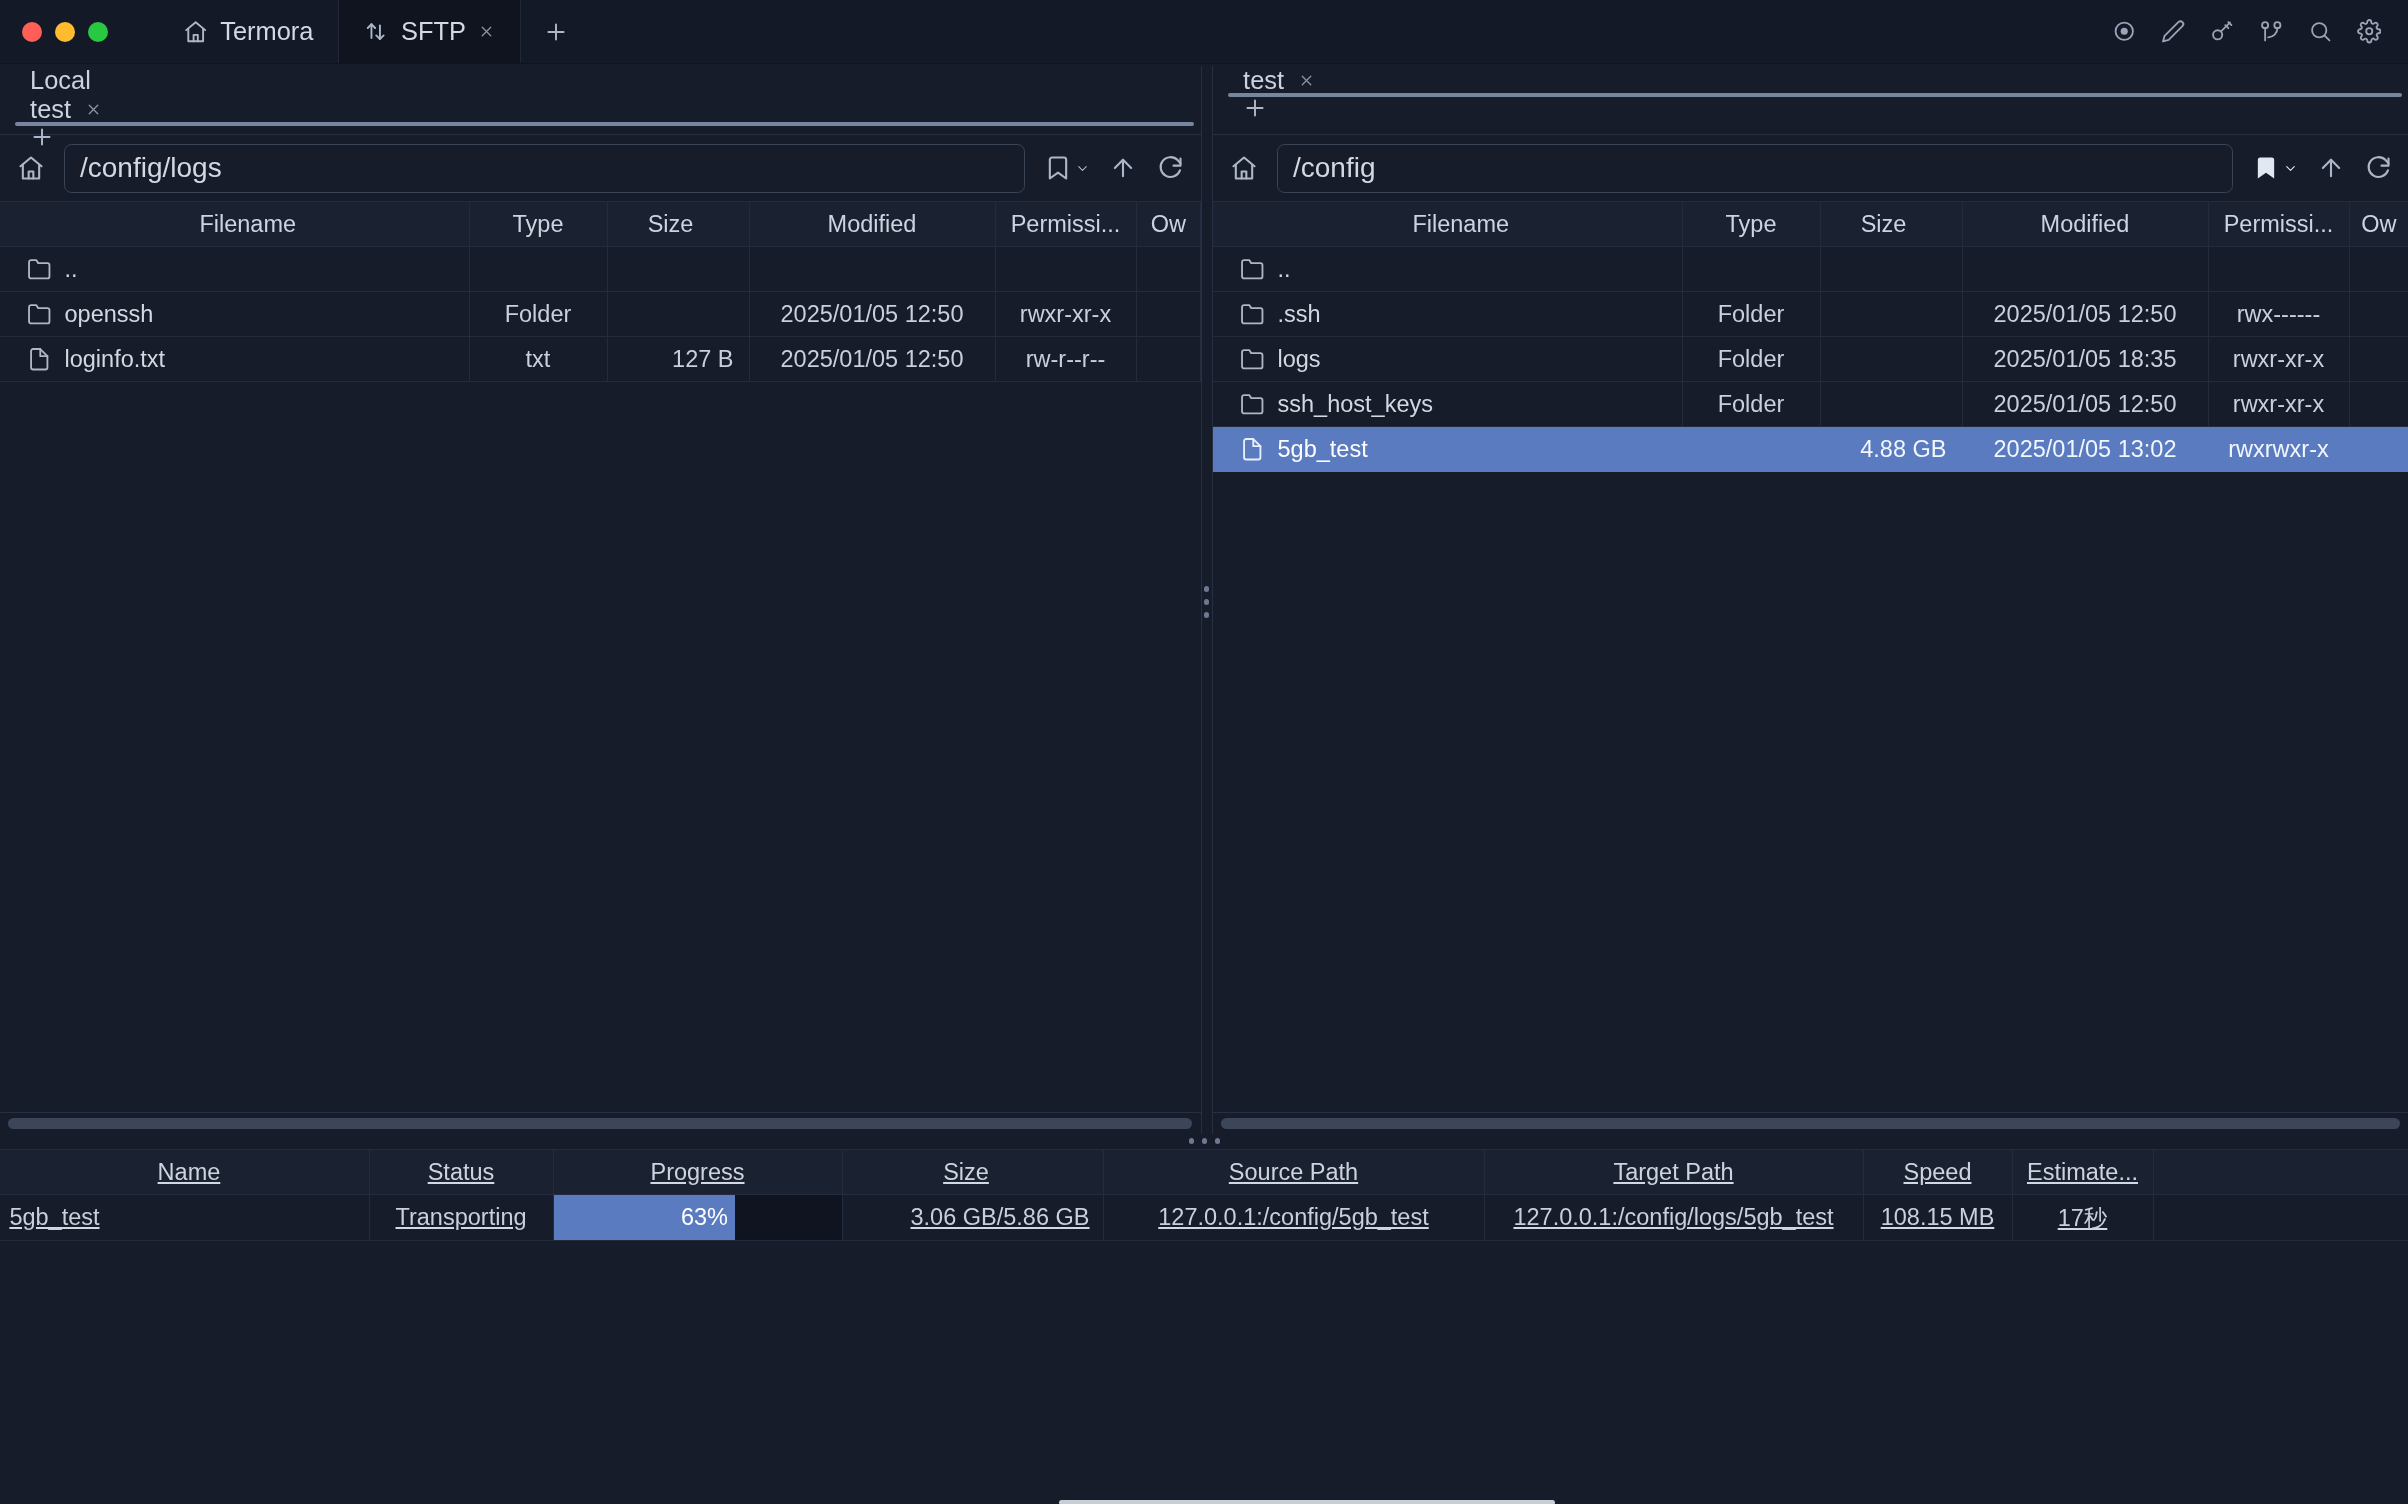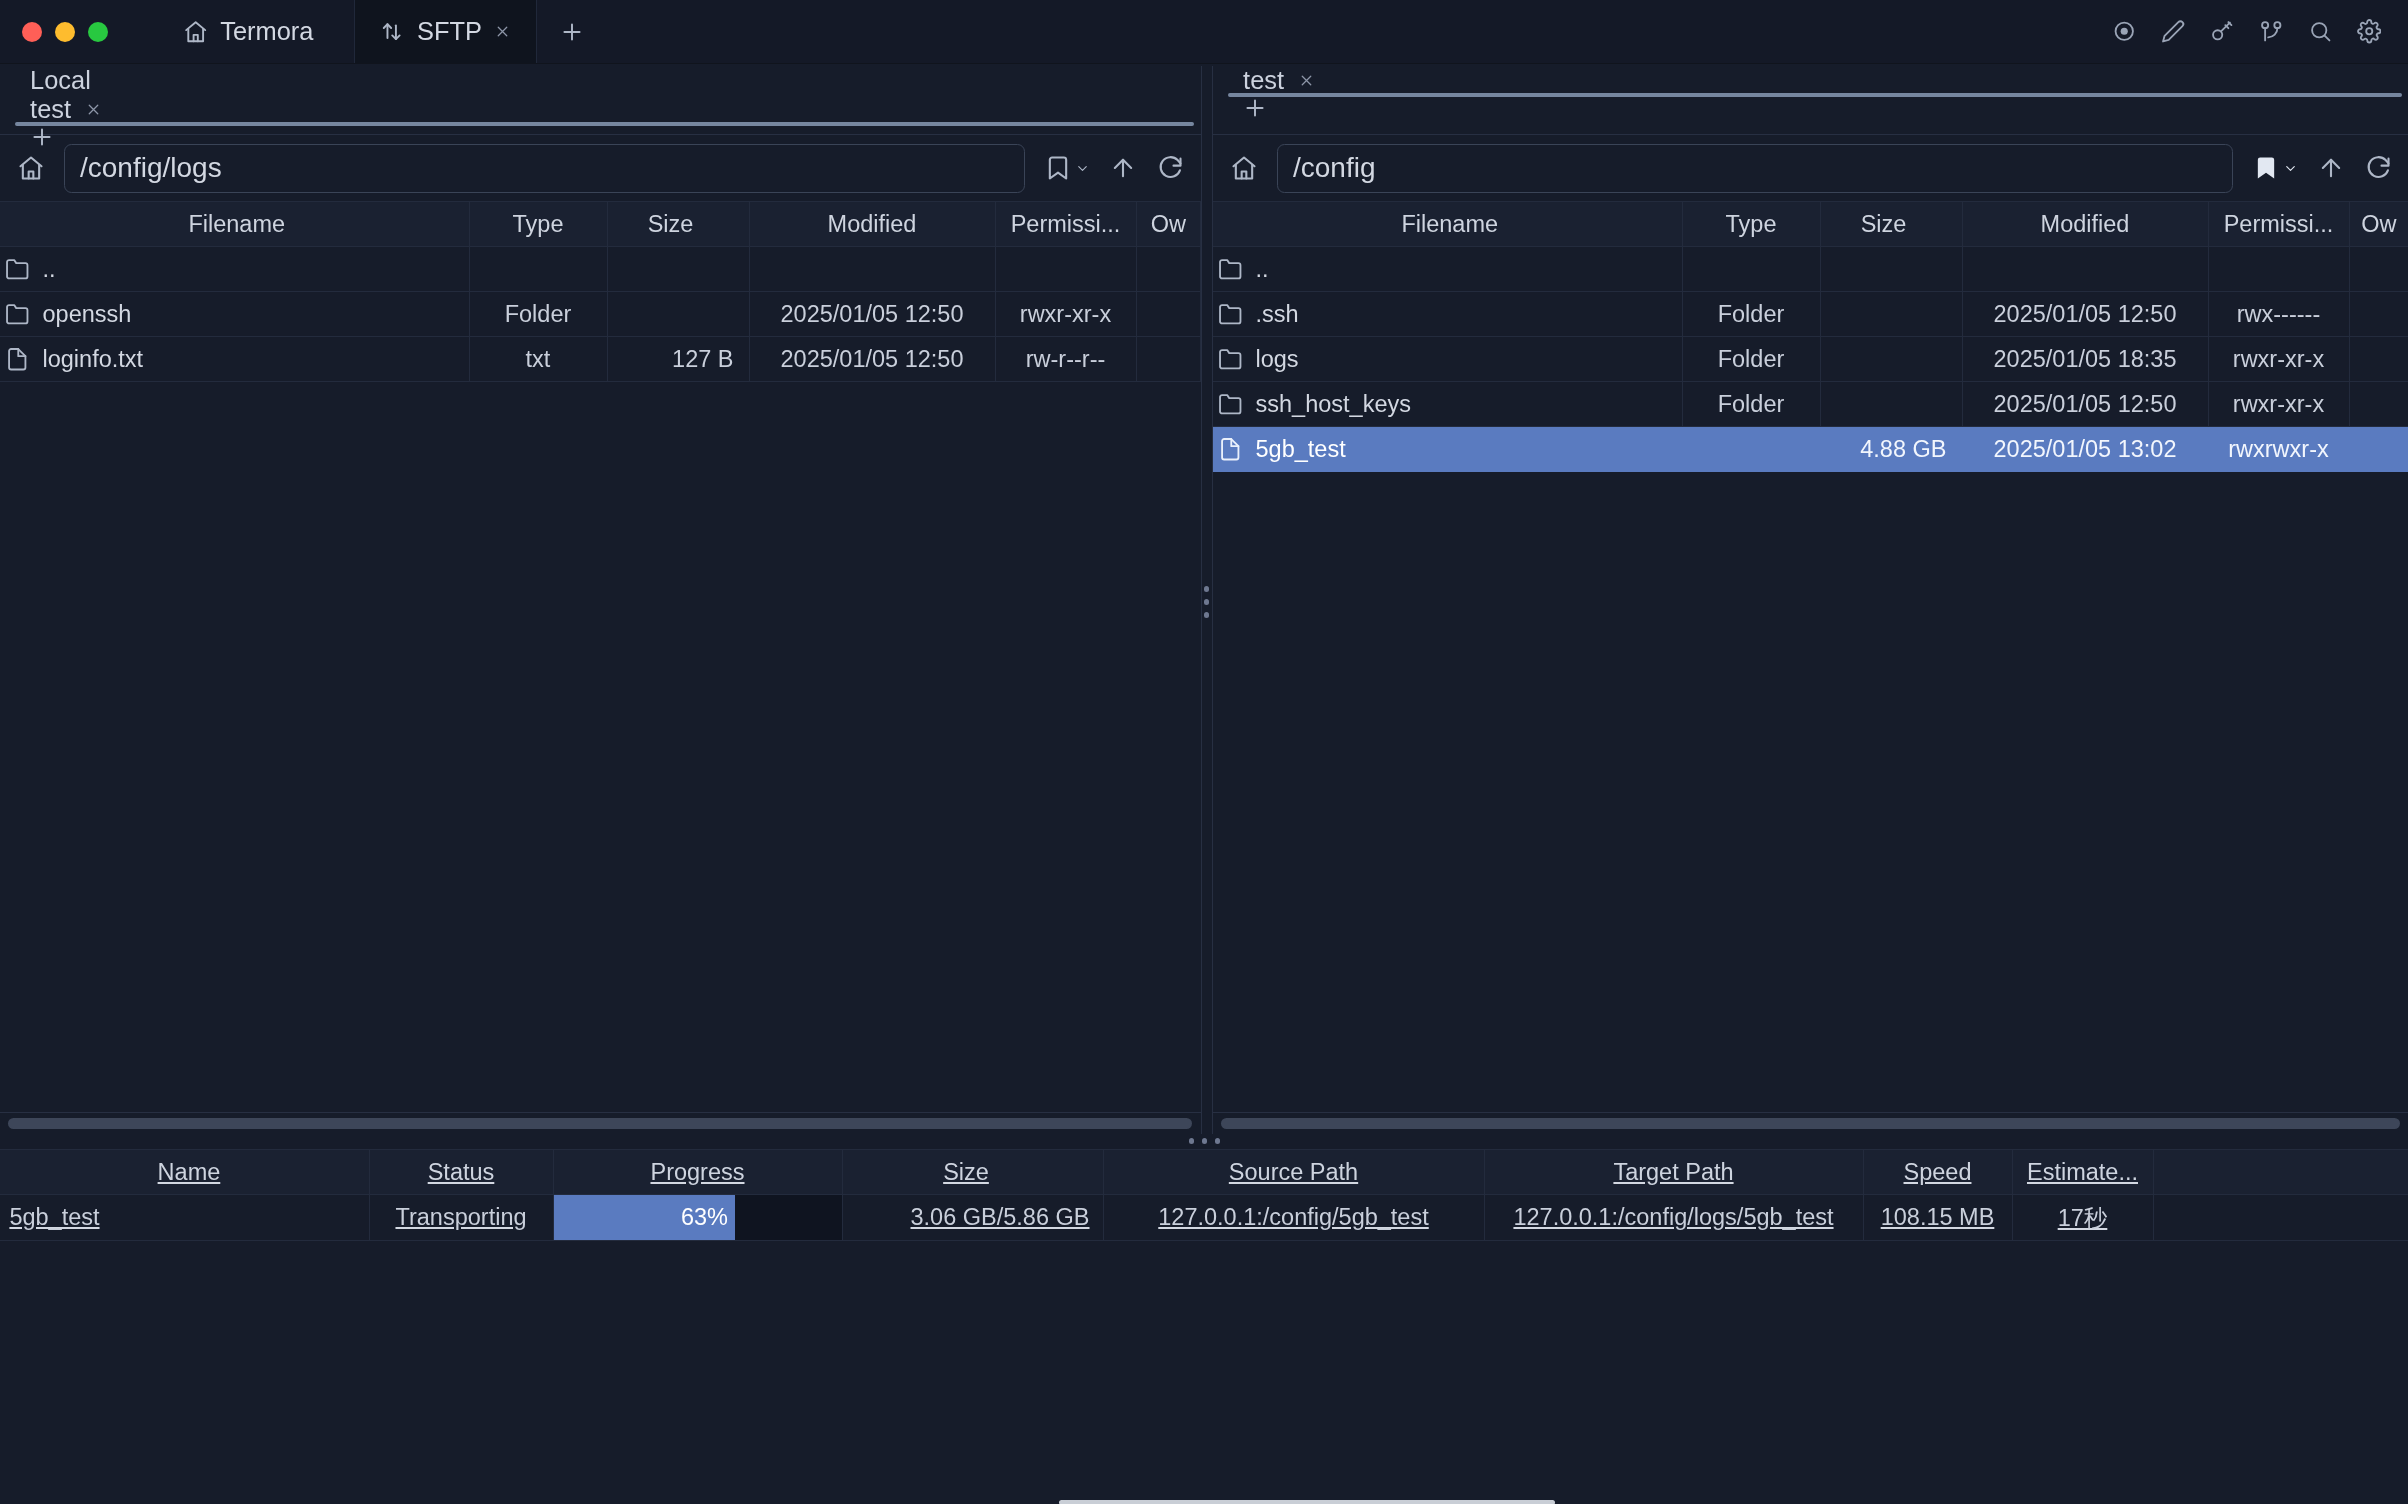--- a/index.html
+++ b/index.html
@@ -31,21 +31,21 @@
 
   
   .titlebar{
     position:absolute;top:0;left:0;width:100%;height:64px;background:var(--titlebar);
     border-bottom:1.9px solid #10141d;display:flex;align-items:stretch;
   }
   .traffic{display:flex;align-items:center;gap:13px;padding:0 26px 0 21.7px;}
   .light{width:20px;height:20px;border-radius:50%;display:inline-block;}
   .light.r{background:var(--tl-red);} .light.y{background:var(--tl-yellow);} .light.g{background:var(--tl-green);}
   .tb-tab{display:flex;align-items:center;gap:12.2px;padding:0 24.5px;font-size:25.4px;color:var(--text);margin-left:24.5px;}
-  .tb-tab.active{background:var(--tab-active);border-left:1.9px solid #20283a;border-right:1.9px solid #20283a;margin-left:16px;}
+  .tb-tab.active{background:var(--tab-active);border-left:1.9px solid #20283a;border-right:1.9px solid #20283a;margin-left:0;}
   .tb-tab .ic svg{width:25.4px;height:25.4px;}
   .tabclose{display:inline-flex;color:#8d96a8;}
   .tabclose svg{width:17px;height:17px;}
   .tb-plus{display:flex;align-items:center;padding:0 22.6px;color:var(--icon);}
   .tb-plus svg{width:26px;height:26px;}
   .tb-actions{display:flex;align-items:center;gap:24.5px;margin-left:auto;padding-right:28px;}
   .tb-act{display:inline-flex;color:#9aa4b6;}
   .tb-act .ic{color:#9aa4b6;}
 
   
@@ -70,21 +70,21 @@
   .ftable{width:100%;border-collapse:collapse;table-layout:fixed;font-size:23.5px;}
   .ftable th{
     height:45px;background:var(--panel-head);font-weight:400;color:#ced4df;text-align:center;
     border-top:1.9px solid var(--grid);border-bottom:1.9px solid var(--grid);border-right:1.9px solid var(--grid);
     overflow:hidden;white-space:nowrap;
   }
   .ftable td{
     height:45px;color:var(--muted);border-bottom:1.9px solid var(--grid);border-right:1.9px solid var(--grid);
     vertical-align:middle;overflow:hidden;white-space:nowrap;
   }
-  .c-name{text-align:left;padding-left:5px;}
+  .c-name{text-align:left;padding-left:27px;}
   .c-name .ic{margin-right:13px;vertical-align:middle;}
   .c-name .fname{vertical-align:middle;color:var(--text);}
   .c-type,.c-mod,.c-perm{text-align:center;}
   .c-size{text-align:right;padding-right:15px;}
   tr.selected td{background:var(--accent);border-bottom-color:var(--accent);border-right-color:var(--accent);color:#f2f6fd;}
   tr.selected .fname{color:#ffffff;}
   tr.selected .ic{color:#eaf0fb;}
 
   .hscroll{position:absolute;left:0;right:0;bottom:0;height:21.7px;border-top:1.9px solid var(--border);}
   .hscroll .thumb{position:absolute;top:4.7px;left:7.5px;right:9.4px;height:11.3px;border-radius:5.6px;background:var(--thumb);}

